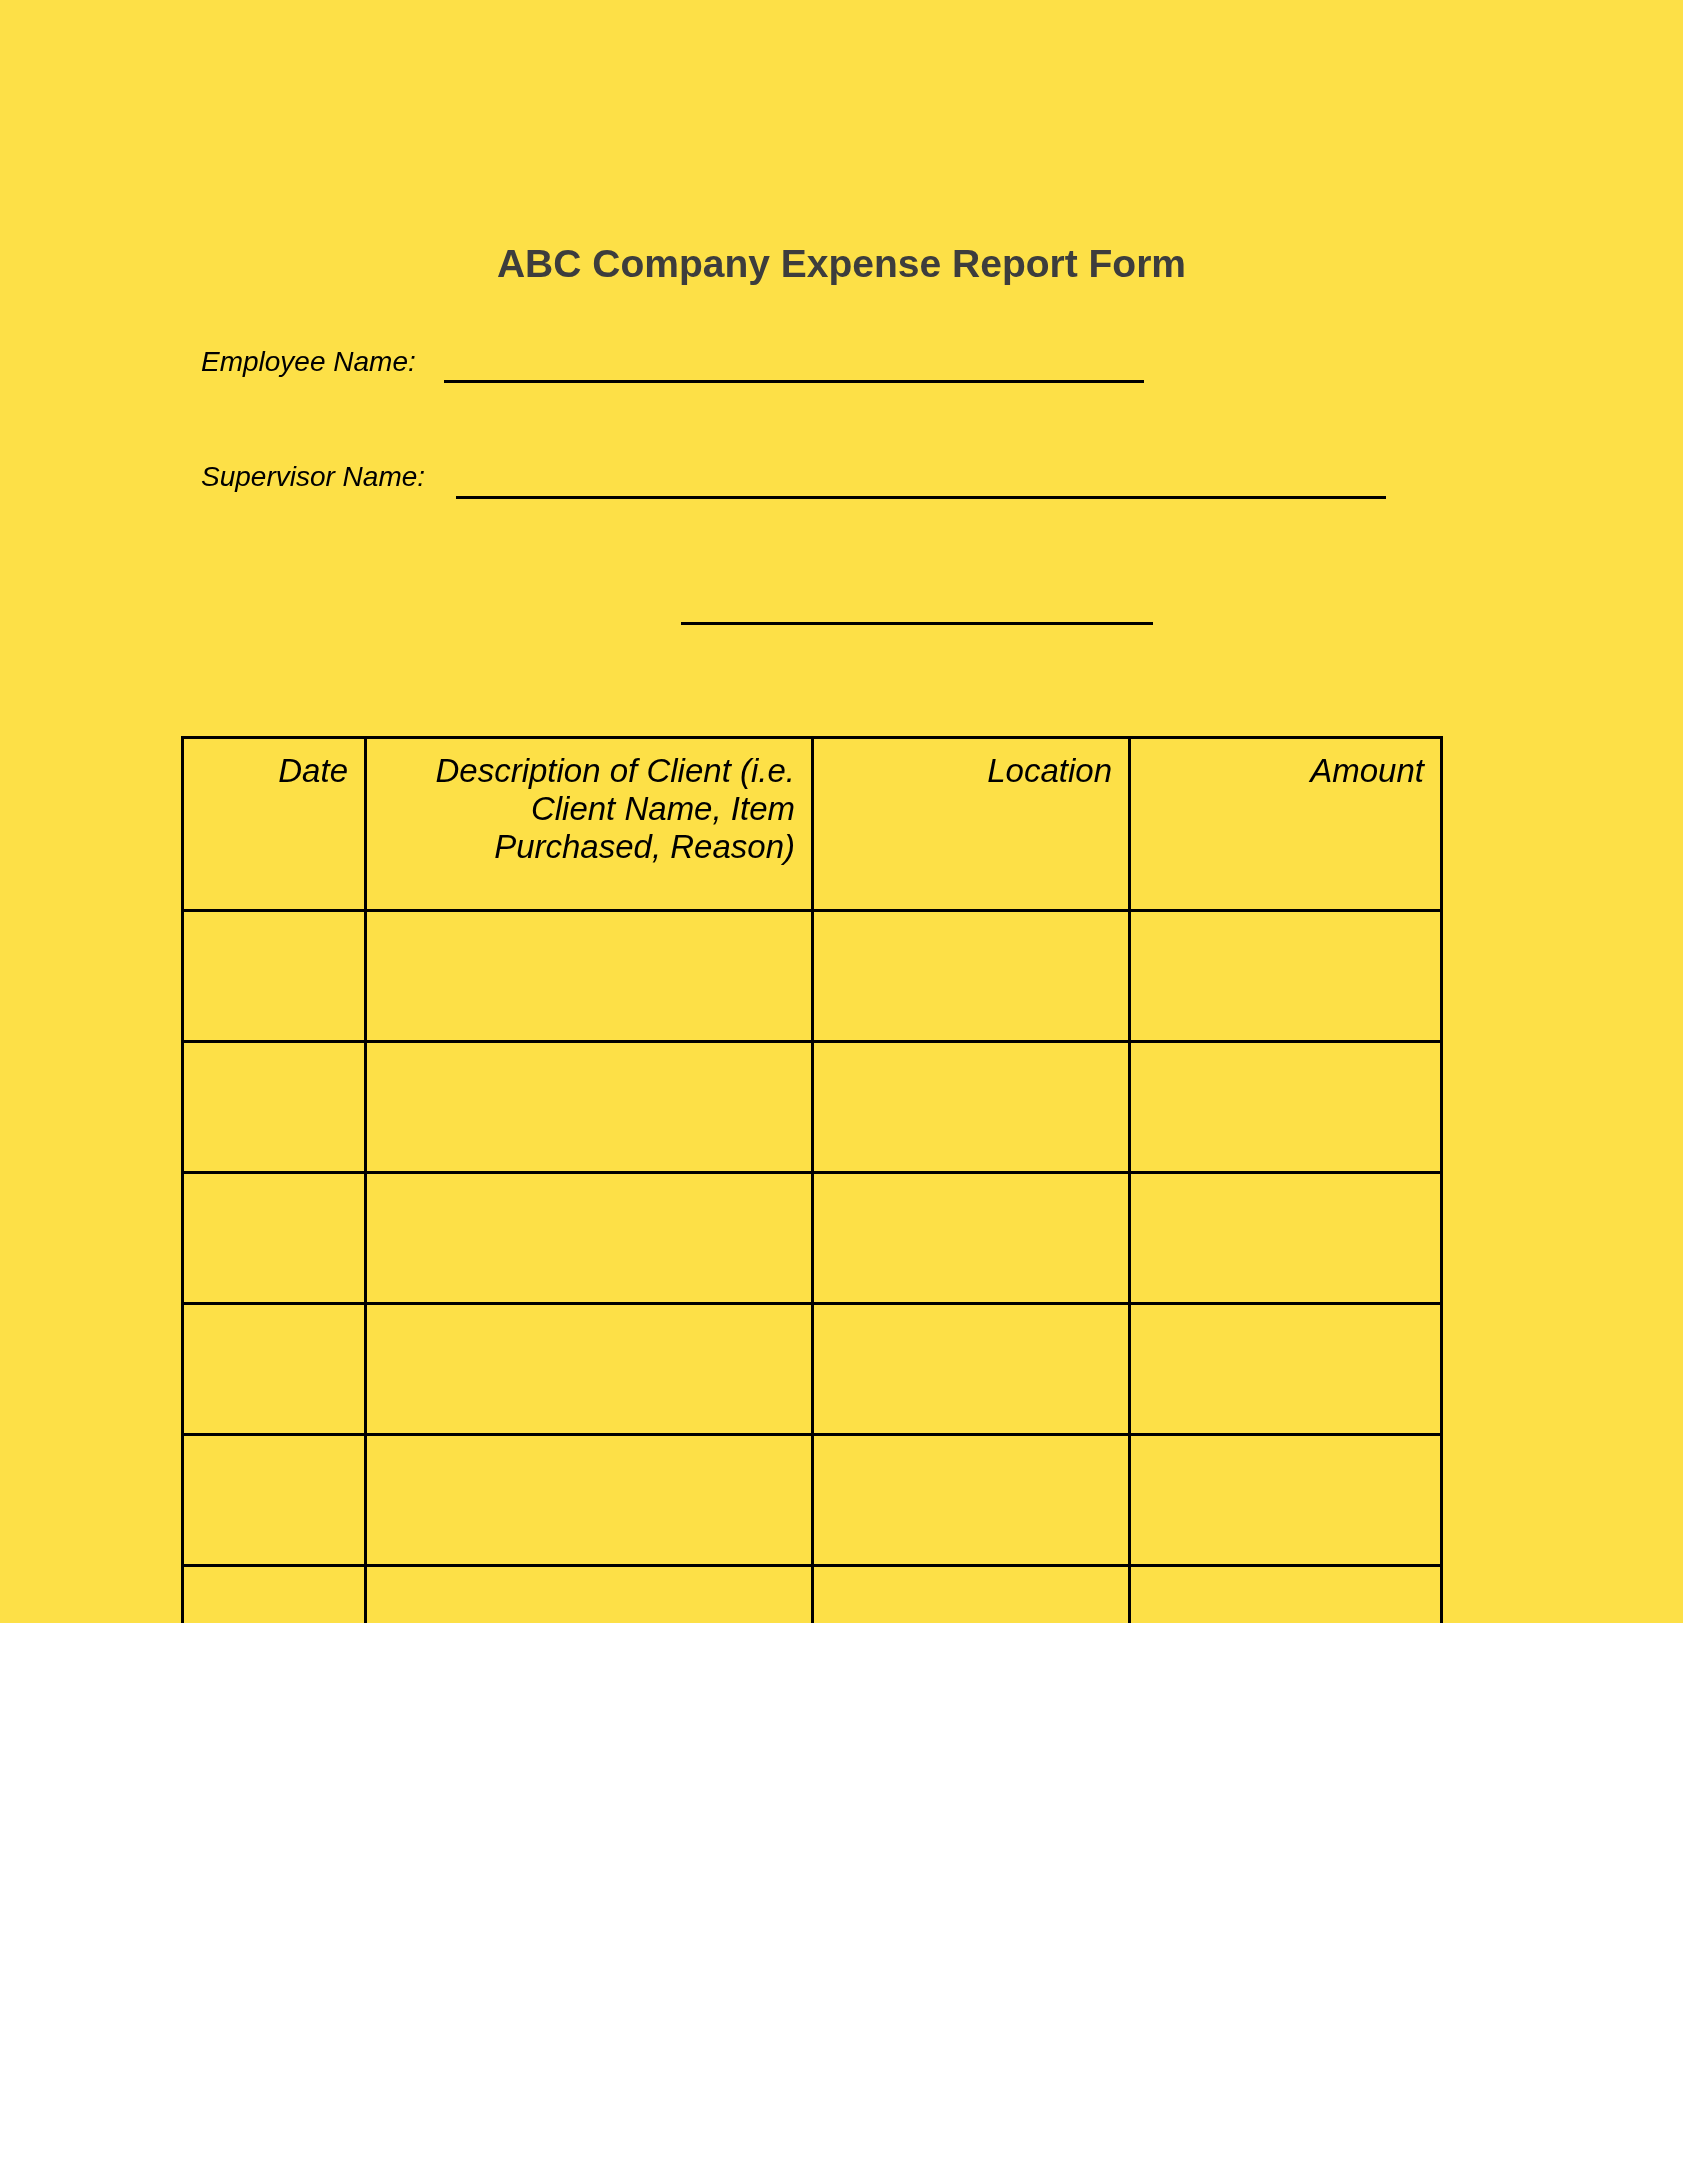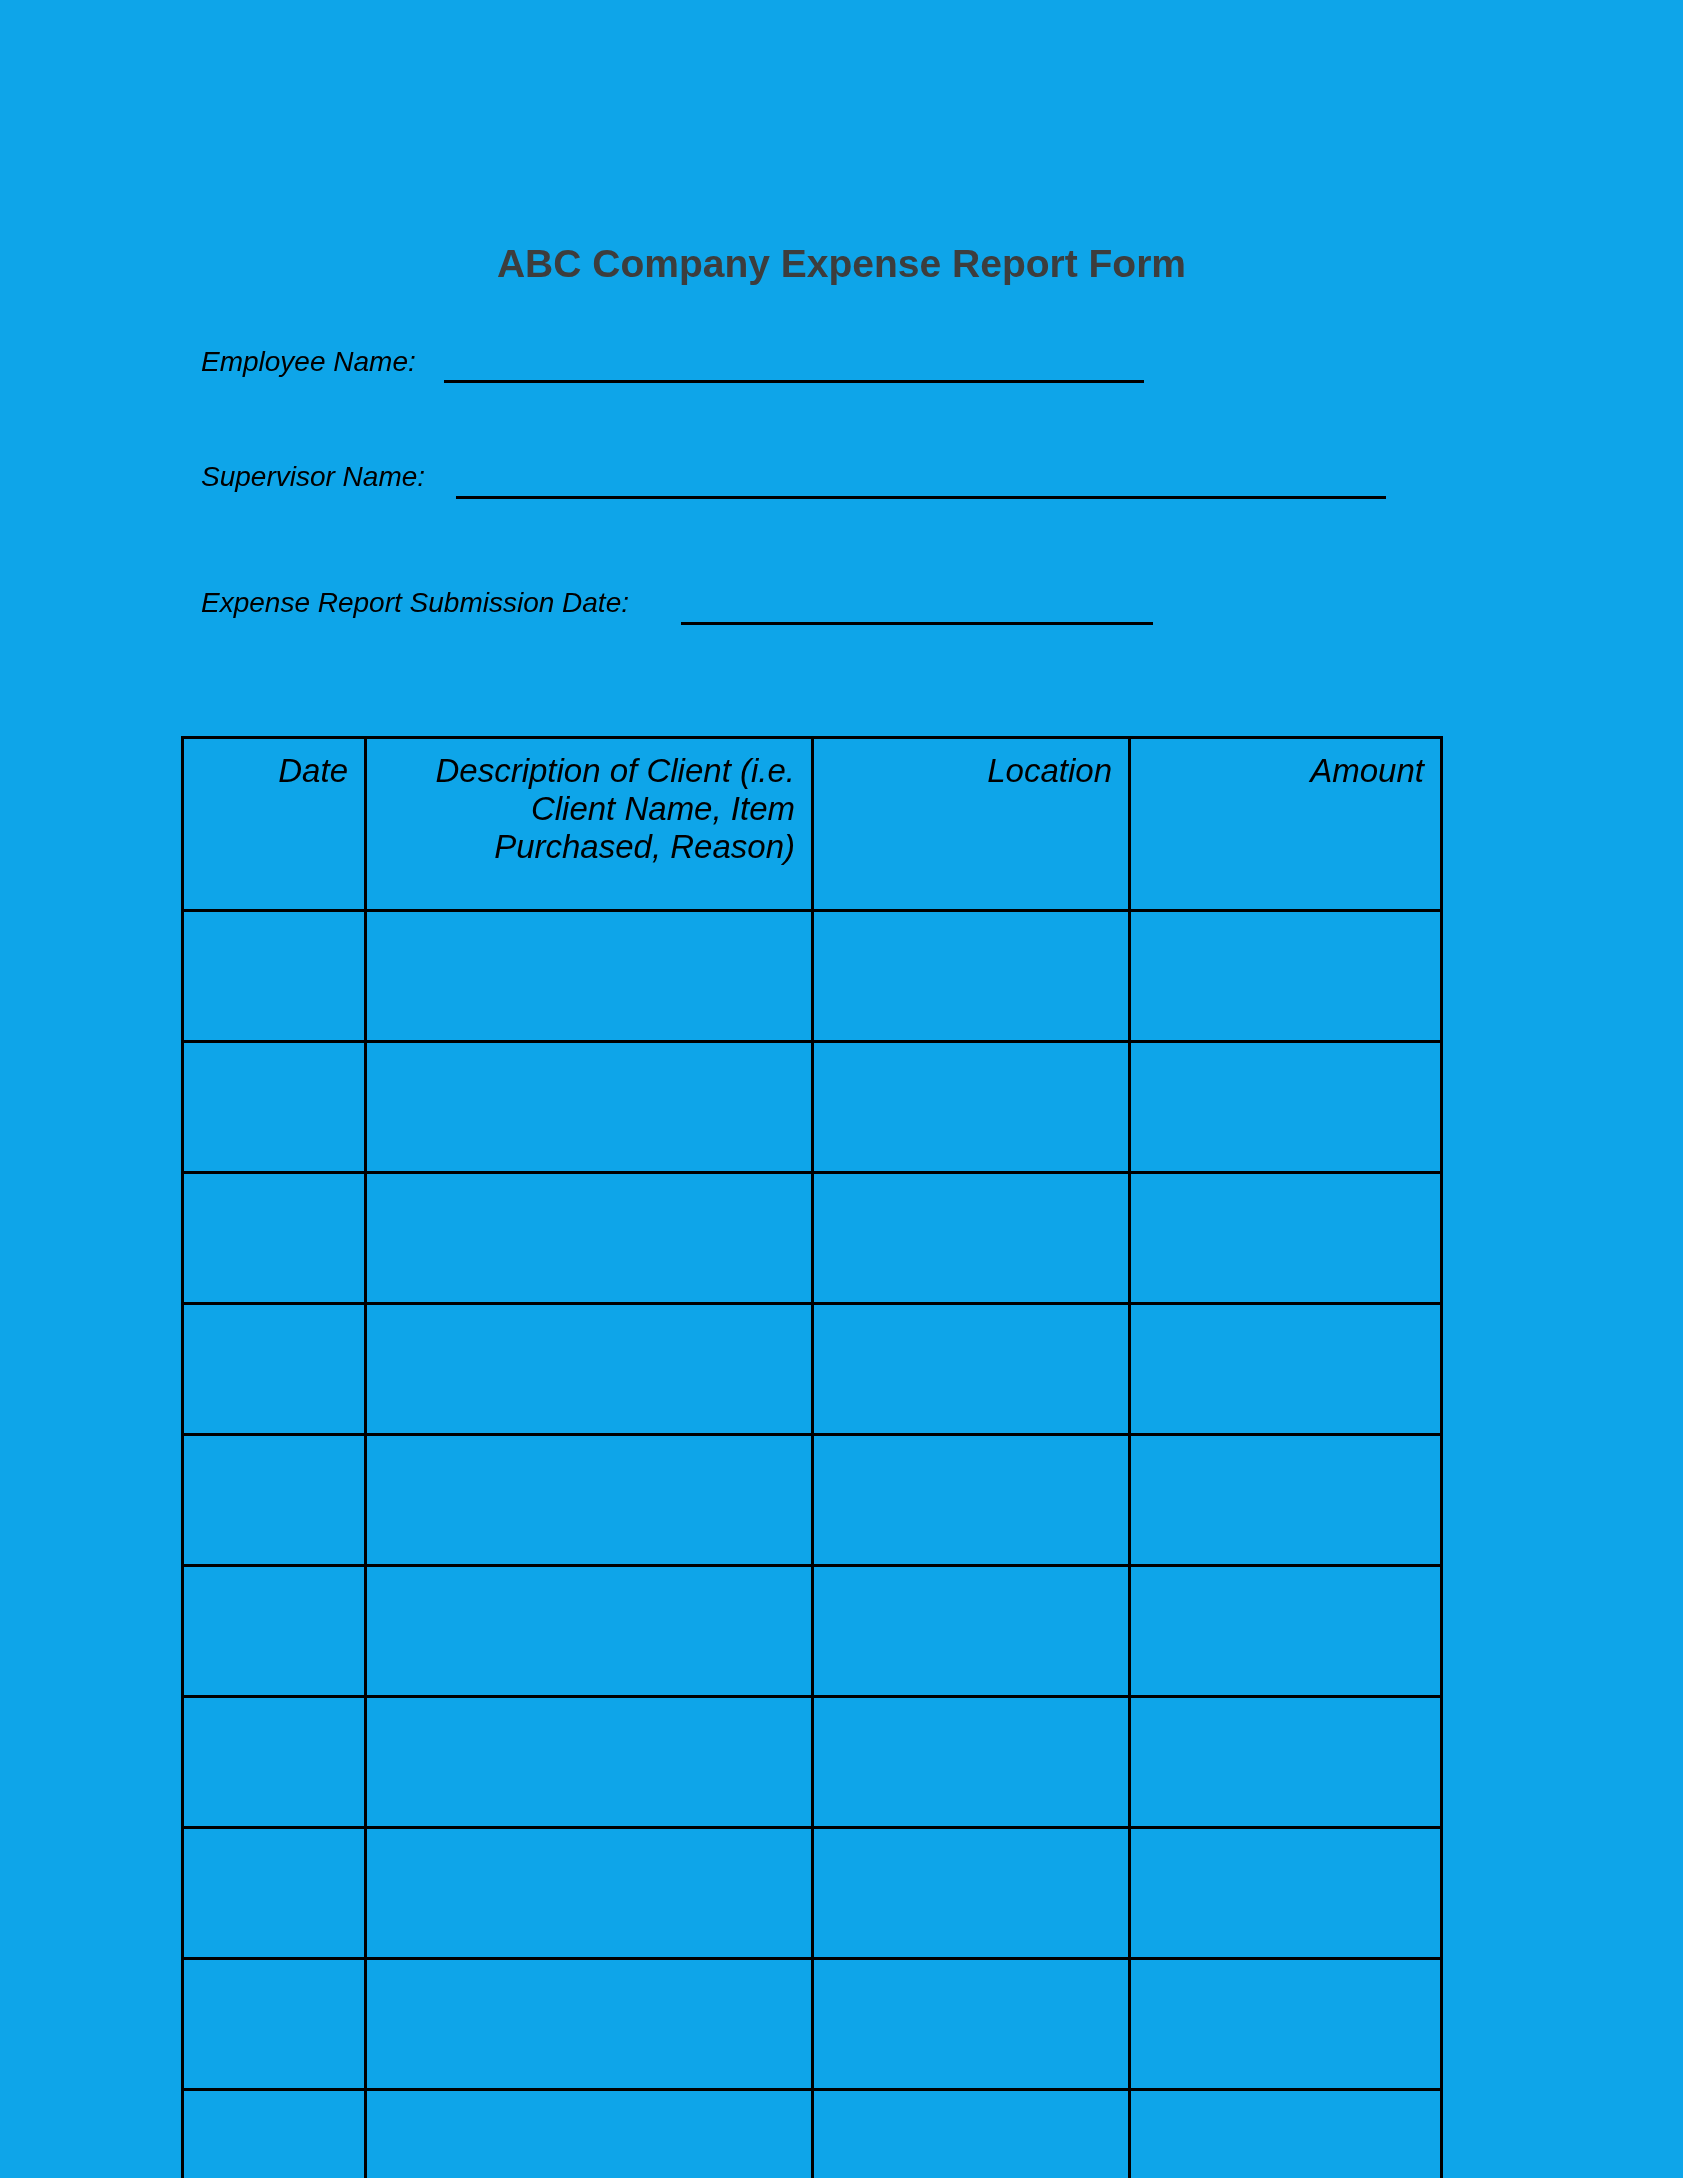--- a/index.html
+++ b/index.html
@@ -3,22 +3,22 @@
 <meta charset="utf-8">
 <style>
   html, body {
     margin: 0;
     padding: 0;
     background: #ffffff;
   }
   .page {
     position: relative;
     width: 1683px;
-    height: 2178px;
-    background: #0ea5e9;
+    height: 1623px;
+    background: #fde047;
     font-family: "Liberation Sans", sans-serif;
     color: #000000;
     overflow: hidden;
   }
   .doc-title {
     position: absolute;
     top: 242px;
     left: 0;
     width: 100%;
     text-align: center;
@@ -83,21 +83,20 @@
 <div class="page">
 
   <div class="doc-title">ABC Company Expense Report Form</div>
 
   <div class="field-label field-employee">Employee Name:</div>
   <div class="fill-line fill-employee"></div>
 
   <div class="field-label field-supervisor">Supervisor Name:</div>
   <div class="fill-line fill-supervisor"></div>
 
-  <div class="field-label field-date">Expense Report Submission Date:</div>
   <div class="fill-line fill-date"></div>
 
   <table class="expense-table">
     <colgroup>
       <col class="col-date">
       <col class="col-description">
       <col class="col-location">
       <col class="col-amount">
     </colgroup>
     <thead>

